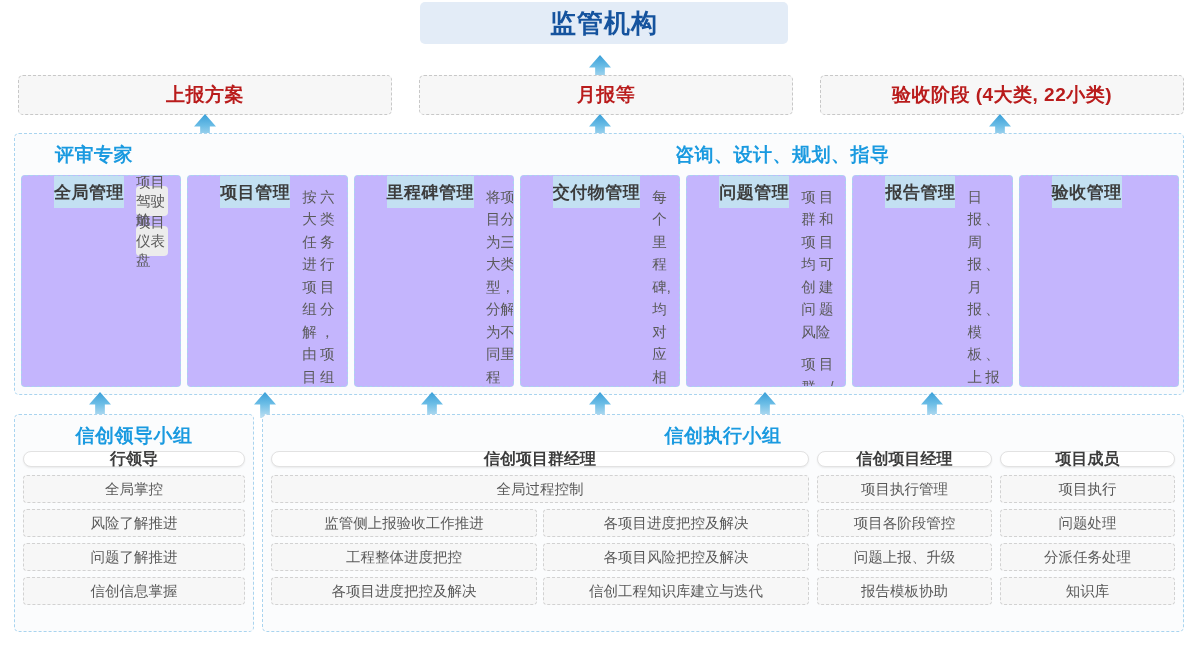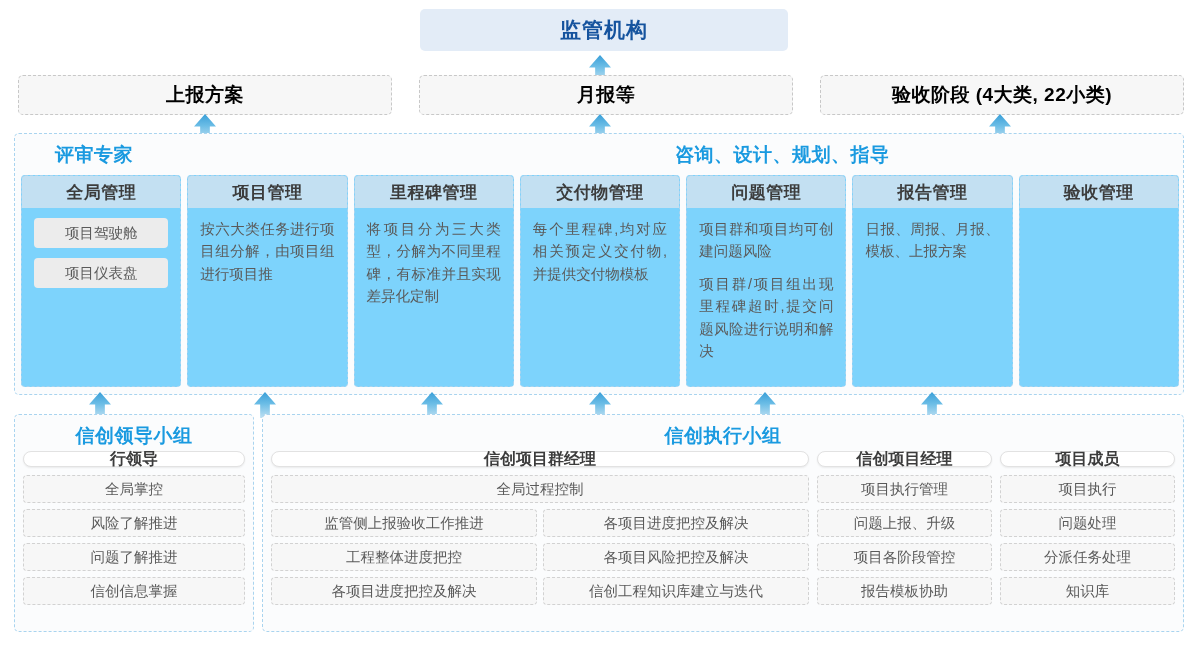--- a/index.html
+++ b/index.html
@@ -28,47 +28,47 @@
     width: 22px;
     height: 26px;
     background: linear-gradient(180deg, #3a9fd8 0%, #6bbde6 45%, #bfe0f2 100%);
     -webkit-clip-path: polygon(50% 0%, 100% 48%, 72% 48%, 72% 100%, 28% 100%, 28% 48%, 0% 48%);
     clip-path: polygon(50% 0%, 100% 48%, 72% 48%, 72% 100%, 28% 100%, 28% 48%, 0% 48%);
   }
 
   
   .regulator {
     position: absolute;
-    left: 420px; top: 9px;
+    left: 420px; top: 2px;
     width: 368px; height: 42px;
     background: #e3ecf7;
     border-radius: 5px;
     display: flex;
     align-items: center;
     justify-content: center;
-    font-size: 21px;
+    font-size: 26px;
     font-weight: bold;
     color: #15539e;
     letter-spacing: 1px;
   }
 
   
   .report-box {
     position: absolute;
     top: 75px;
     height: 38px;
     background: #f7f7f7;
     border: 1px dashed #c8c8c8;
     border-radius: 5px;
     display: flex;
     align-items: center;
     justify-content: center;
     font-size: 19px;
     font-weight: bold;
-    color: #000000;
+    color: #b91c1c;
     letter-spacing: 0.5px;
   }
   #report-0 { left: 18px;  width: 372px; }
   #report-1 { left: 419px; width: 372px; }
   #report-2 { left: 820px; width: 362px; }
 
   
   .mid-panel {
     position: absolute;
     left: 14px; top: 133px;
@@ -92,25 +92,26 @@
     position: absolute;
     left: 6px; top: 41px;
     width: 1158px; height: 212px;
     display: flex;
     gap: 6px;
   }
   .mid-card {
     flex: 1 1 0;
     border: 1px dashed #a9d4ef;
     border-radius: 4px;
-    background: #7dd3fc;
-    box-sizing: border-box;
-    display: flex;
-    flex-direction: column;
+    background: #c4b5fd;
+    box-sizing: border-box;
+    display: flex;
+    flex-direction: row;
     overflow: hidden;
+    padding-left: 32px;
   }
   .mid-card-head {
     height: 32px;
     background: #c3e0f2;
     display: flex;
     align-items: center;
     justify-content: center;
     font-size: 17px;
     font-weight: bold;
     color: #3c3c3c;
@@ -336,22 +337,22 @@
             <div class="task">各项目风险把控及解决</div>
             <div class="task">各项目进度把控及解决</div>
             <div class="task">信创工程知识库建立与迭代</div>
           </div>
         </div>
 
         <div class="exec-col" id="exec-col-pm">
           <div class="role-head">信创项目经理</div>
           <div class="col-stack exec-tasks">
             <div class="task">项目执行管理</div>
+            <div class="task">项目各阶段管控</div>
             <div class="task">问题上报、升级</div>
-            <div class="task">项目各阶段管控</div>
             <div class="task">报告模板协助</div>
           </div>
         </div>
 
         <div class="exec-col" id="exec-col-mem">
           <div class="role-head">项目成员</div>
           <div class="col-stack exec-tasks">
             <div class="task">项目执行</div>
             <div class="task">问题处理</div>
             <div class="task">分派任务处理</div>

